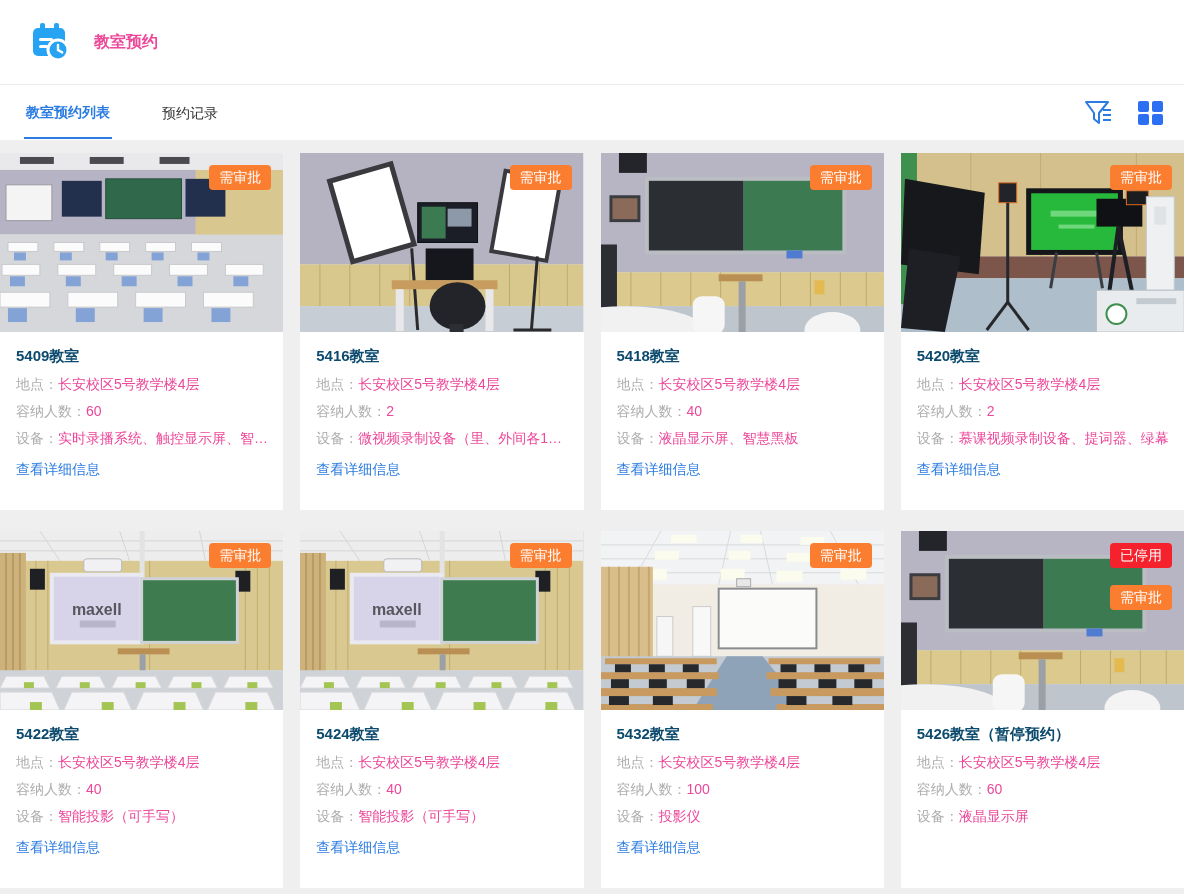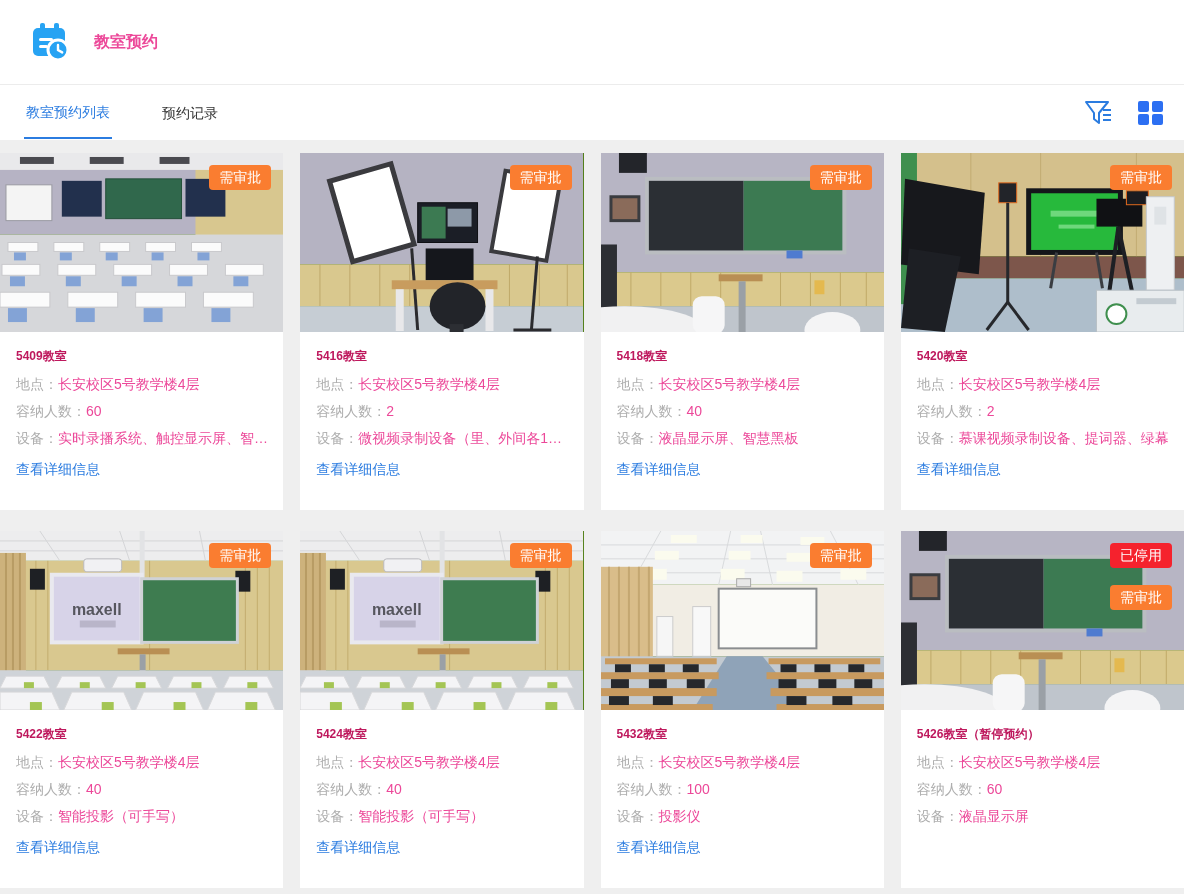--- a/index.html
+++ b/index.html
@@ -15,51 +15,51 @@
   }
   .app-header .logo { width:40px; height:40px; margin-right:24px; }
   .app-title { font-size:16px; color:#ec4899; }
 
   
   .tabbar {
     height:55px; background:#fff; display:flex; align-items:center;
     padding:0 24px; position:relative;
   }
   .tab { font-size:14px; color:#333; padding:17px 2px 15px; margin-right:48px; cursor:pointer; }
-  .tab.active { color:var(--accent); border-bottom:2px solid var(--accent); }
+  .tab.active { color:var(--accent); border-bottom:2px solid var(--accent);font-weight:bold; }
   .tab-tools { position:absolute; right:20px; top:0; height:55px; display:flex; align-items:center; gap:24px; }
   .searchbox {
     width:250px; height:30px; border:1px solid #dcdcdc; border-radius:15px;
     display:flex; align-items:center; padding:0 10px 0 16px; background:#fff;
   }
   .searchbox input {
     border:none; outline:none; flex:1; font-size:13px; color:#555; background:transparent;
     font-family:inherit;
   }
   .searchbox input::placeholder { color:#c3c3c3; }
   .searchbox svg { flex:none; }
 
   
   .grid {
     margin-top:13px;
     display:grid; grid-template-columns:repeat(4,1fr);
     column-gap:17px; row-gap:21px;
   }
   .card { background:#fff; height:357px; overflow:hidden; }
-  .photo { position:relative; height:179px; background:#4d7c0f; }
+  .photo { position:relative; height:179px; background:#e5e5e5; }
   .photo svg.ph { display:block; width:100%; height:100%; }
   .badges { position:absolute; top:12px; right:12px; display:flex; flex-direction:column; align-items:flex-end; gap:17px; }
   .badge {
     display:inline-block; color:#fff; font-size:14px; line-height:1;
     padding:5px 10px 6px; border-radius:4px; white-space:nowrap;
   }
   .badge.orange { background:var(--badge-orange); }
   .badge.red { background:var(--badge-red); }
   .info { padding:13px 16px 0; }
-  .room-name { font-size:12px; font-weight:bold; color:#be185d; line-height:22px; }
+  .room-name { font-size:15px; font-weight:bold; color:#0c4a6e; line-height:22px; }
   .row { margin-top:8px; font-size:14px; line-height:19px; white-space:nowrap; overflow:hidden; }
   .row .lbl { color:#aeaeae; }
   .row .val { color:#ec4899; }
   .details { display:inline-block; margin-top:13px; font-size:14px; color:var(--link); text-decoration:none; cursor:pointer; }
 </style>
 </head>
 <body>
 
 <svg width="0" height="0" style="position:absolute">
   <defs>

